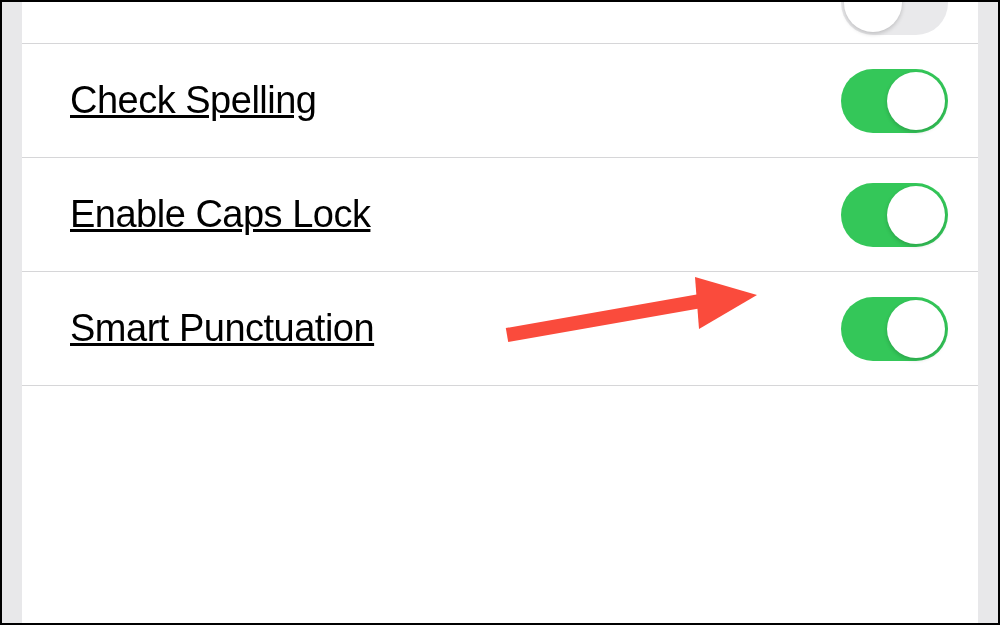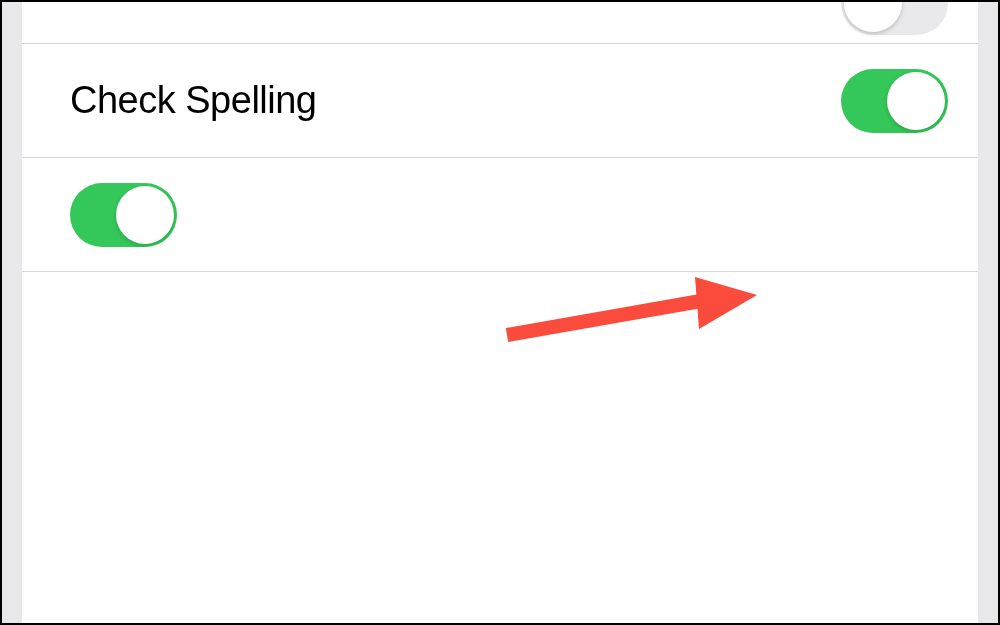--- a/index.html
+++ b/index.html
@@ -21,20 +21,21 @@
       width: 100%;
       height: 100%;
       padding: 0 20px;
       position: relative;
     }
     .settings-panel {
       background: #ffffff;
       width: 100%;
       height: 100%;
       position: relative;
+      text-decoration: underline;
     }
     .settings-row {
       display: flex;
       align-items: center;
       justify-content: space-between;
       padding: 0 30px 0 48px;
       height: 114px;
       border-bottom: 1px solid #d6d6d8;
       position: relative;
     }
@@ -103,23 +104,30 @@
       </div>
     </div>
 
     <div class="settings-row">
       <span class="row-label">Check Spelling</span>
       <div class="toggle on">
         <div class="toggle-thumb"></div>
       </div>
     </div>
 
+    <div class="settings-row">
+      <span class="row-label">Enable Caps Lock</span>
+      <div class="toggle on">
+        <div class="toggle-thumb"></div>
+      </div>
+    </div>
 
 
     <div class="settings-row">
+      <span class="row-label">Smart Punctuation</span>
       <div class="toggle on">
         <div class="toggle-thumb"></div>
       </div>
     </div>
 
 
     <div class="settings-row partial-bottom"></div>
 
   </div>
 

